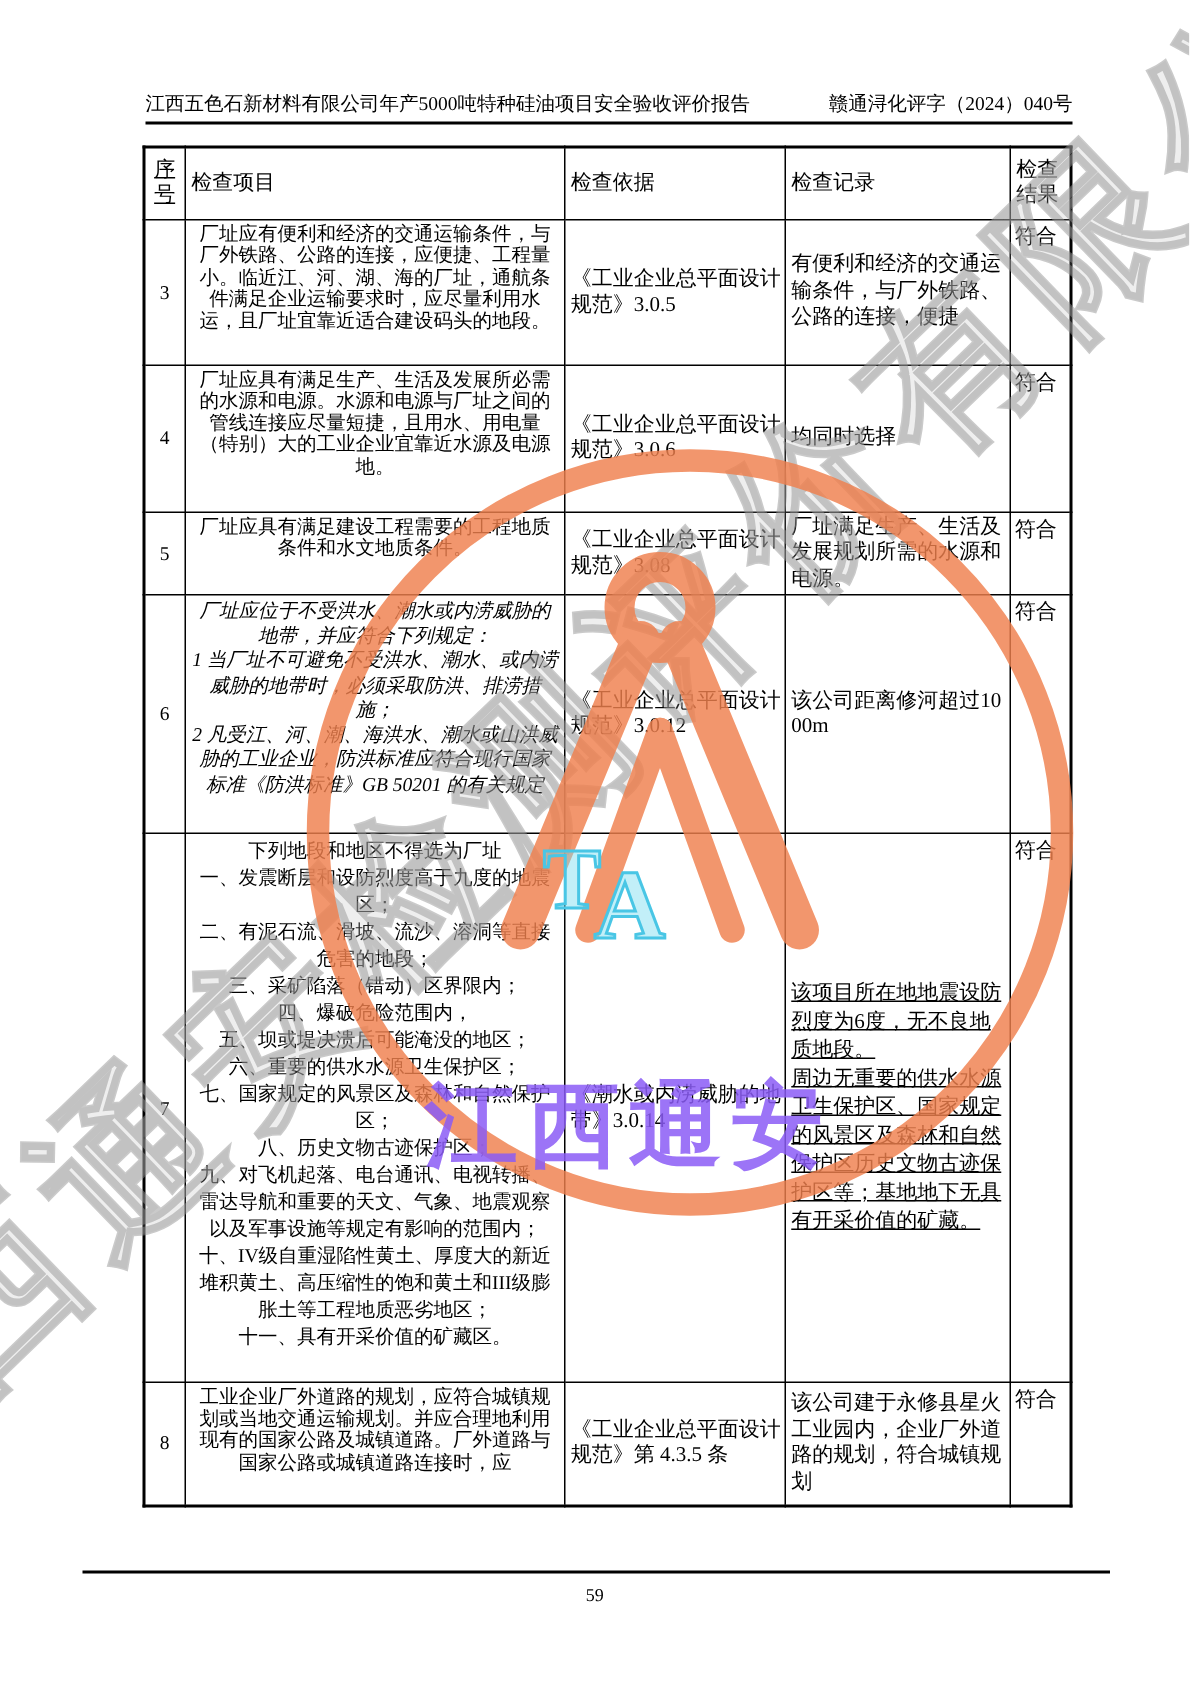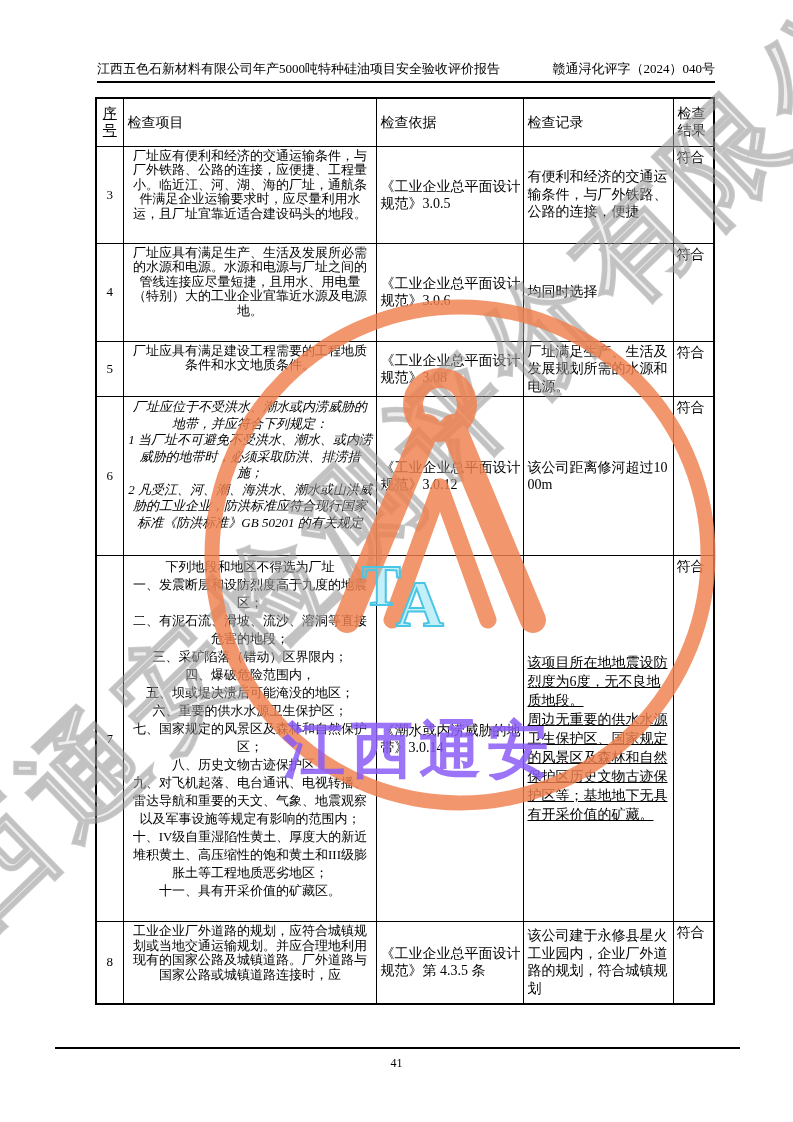--- a/index.html
+++ b/index.html
@@ -133,21 +133,21 @@
       <td class="no">8</td>
       <td class="item">工业企业厂外道路的规划，应符合城镇规划或当地交通运输规划。并应合理地利用现有的国家公路及城镇道路。厂外道路与国家公路或城镇道路连接时，应</td>
       <td class="basis">《工业企业总平面设计规范》第 4.3.5 条</td>
       <td class="record">该公司建于永修县星火工业园内，企业厂外道路的规划，符合城镇规划</td>
       <td class="result">符合</td>
     </tr>
   </tbody>
     </table>
 
   <div class="footer-rule"></div>
-  <div class="page-number">41</div>
+  <div class="page-number">59</div>
 
   <div class="wm">
     <div class="wm-gray">江西通安检测评价有限公司</div>
     <svg class="wm-seal" width="560" height="560" viewBox="0 0 560 560">
       <circle cx="280" cy="280" r="248" fill="none" stroke="#f0804e" stroke-width="15"></circle>
       <g stroke="#f0804e" fill="none" stroke-linecap="round">
         <circle cx="260" cy="130" r="27" stroke-width="20"></circle>
         <path d="M 247,152 L 167,345" stroke-width="26"></path>
         <path d="M 273,152 L 353,345" stroke-width="26"></path>
         <path d="M 260,212 L 212,345" stroke-width="17"></path>

